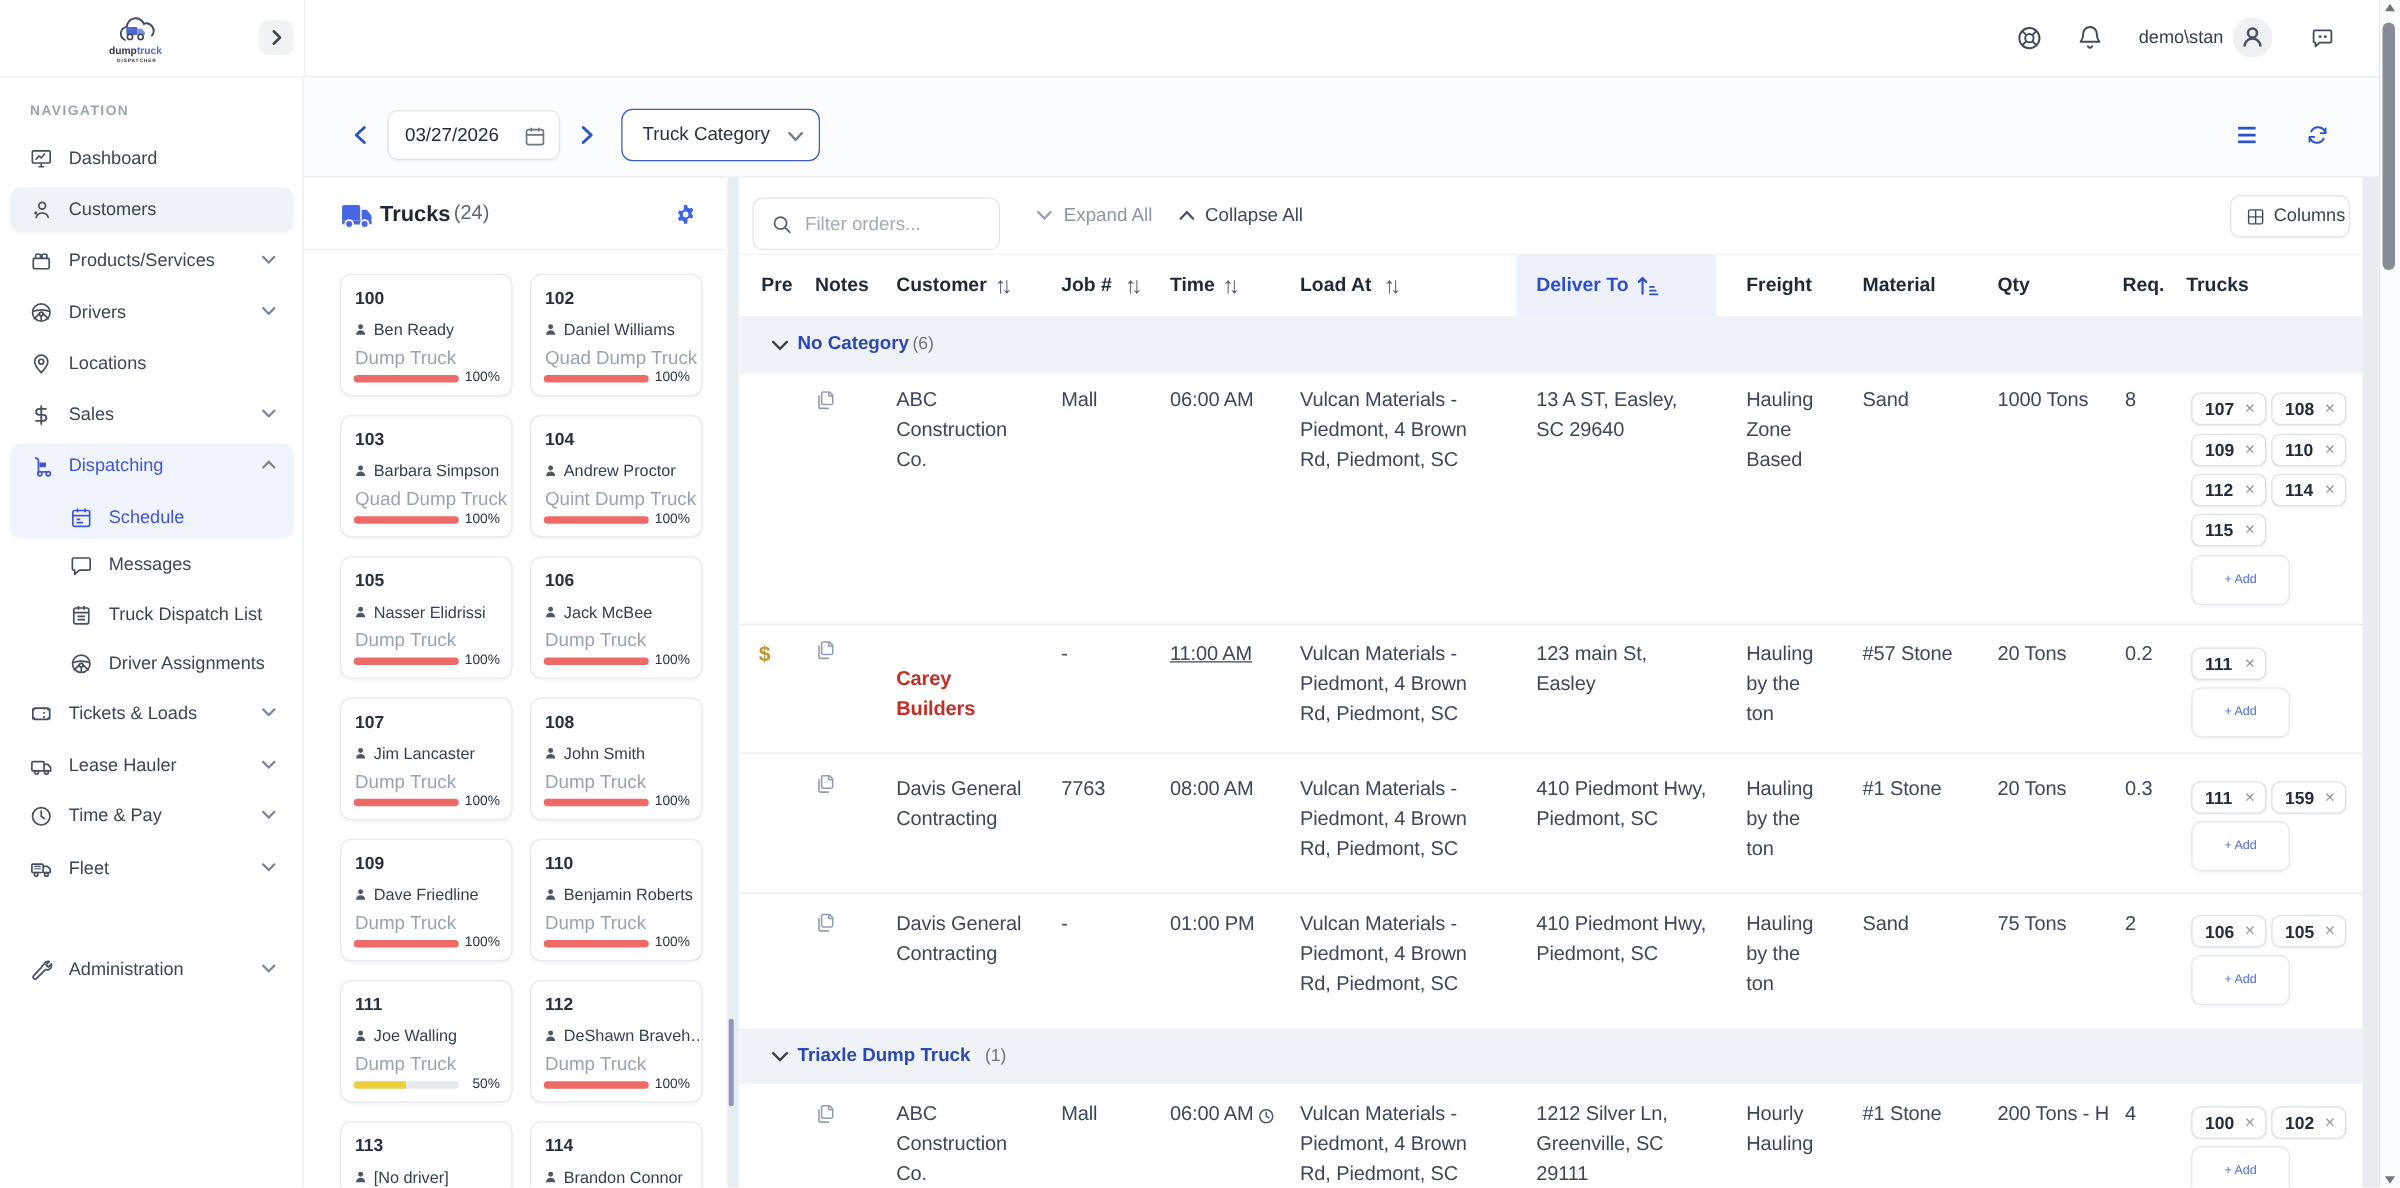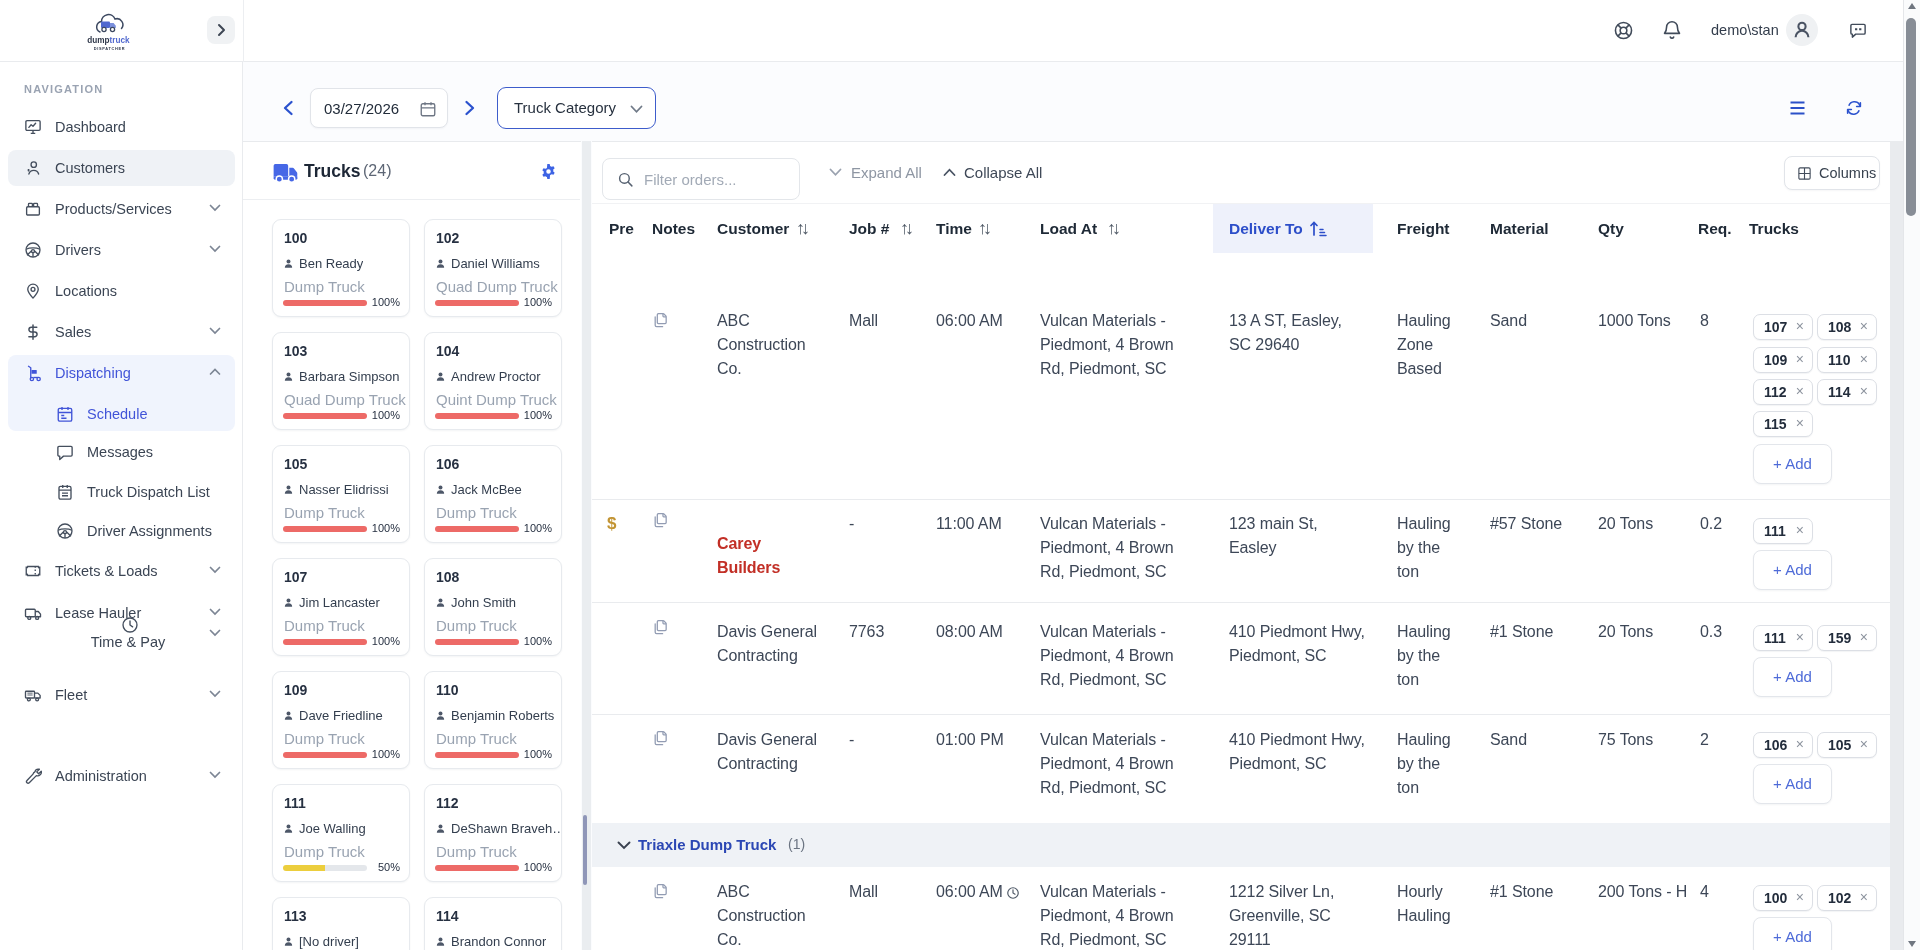--- a/index.html
+++ b/index.html
@@ -34,21 +34,21 @@
 
 #table { position:absolute; left:592px; top:141px; width:1298px; height:809px; background:#fff; border-top:1px solid #e8eaed; }
 .hcell { position:absolute; top:62px; height:49px; line-height:49px; font-size:15.5px; font-weight:bold; color:#1e2936; white-space:nowrap; }
 .grp { position:absolute; left:0; width:1298px; height:46px; background:#eff2f6; }
 .grp .gt { position:absolute; left:46px; top:13px; font-size:15px; font-weight:bold; color:#2b47b4; }
 .grp .gc { position:absolute; top:13px; font-size:14px; color:#6b7482; }
 .cell { position:absolute; font-size:16px; color:#3d4757; line-height:24px; white-space:nowrap; letter-spacing:-0.1px; }
 .chip { position:absolute; width:60px; height:26px; background:#fff; border:1px solid #dcdfe5; border-radius:7px; box-shadow:0 1px 1px rgba(20,30,55,0.05); }
 .chip b { position:absolute; left:10px; top:4px; font-size:14px; color:#232d3c; }
 .chip i { position:absolute; right:8px; top:3px; font-style:normal; font-size:14px; color:#8c939e; }
-.addbtn { position:absolute; width:79px; height:40px; background:#fff; border:1px solid #e3e6eb; border-radius:8px; box-shadow:0 1px 2px rgba(20,30,55,0.05); color:#4e6bd8; font-size:15px; line-height:38px; text-align:center; }
+.addbtn { position:absolute; width:79px; height:40px; background:#fff; border:1px solid #e3e6eb; border-radius:8px; box-shadow:0 1px 2px rgba(20,30,55,0.05); color:#4e6bd8; font-size:10px; line-height:38px; text-align:center; }
 .rline { position:absolute; left:0; width:1298px; height:1px; background:#e9ebee; }
 </style>
 </head>
 <body>
 
 <div id="hdr">
   <div class="abs" style="left:243px;top:0;width:1px;height:62px;background:#eceef1;"></div>
 
   <div class="abs" style="left:86px;top:12px;width:48px;height:40px;">
     <svg width="48" height="40" viewBox="0 0 48 40">
@@ -215,21 +215,21 @@
         <rect x="2" y="7" width="13" height="10" rx="1.2"></rect>
         <path d="M15 10 h4 l3 3.5 v3.5 h-7" stroke-linejoin="round"></path>
         <circle cx="7" cy="18.5" r="2"></circle>
         <circle cx="17.5" cy="18.5" r="2"></circle>
       </svg>
     <div class="t">Lease Hauler</div>
     <svg class="chev" width="12" height="8" viewBox="0 0 12 8">
         <path d="M1.5 1.5 L6 6 L10.5 1.5" fill="none" stroke="#7c8594" stroke-width="1.7" stroke-linecap="round"></path>
       </svg>
   </div>
-  <div class="nav" style="top:554px;flex-direction:column;">
+  <div class="nav" style="top:573px;">
     <svg class="ic" viewBox="0 0 24 24" fill="none" stroke="#454f5e" stroke-width="1.8">
         <circle cx="12" cy="12" r="9.3"></circle>
         <path d="M12 6.5 V12 l3.5 2.5" stroke-linecap="round"></path>
       </svg>
     <div class="t">Time &amp; Pay</div>
     <svg class="chev" width="12" height="8" viewBox="0 0 12 8">
         <path d="M1.5 1.5 L6 6 L10.5 1.5" fill="none" stroke="#7c8594" stroke-width="1.7" stroke-linecap="round"></path>
       </svg>
   </div>
   <div class="nav" style="top:615px;">
@@ -475,20 +475,27 @@
   <div class="hcell" style="left:1157px;">Trucks</div>
   <div class="hcell" style="left:637px;color:#2c4ec9;">Deliver To</div>
   <div class="abs" style="left:204px;top:62px;height:49px;line-height:49px;font-size:18px;color:#4e5865;letter-spacing:-4px;">↑↓</div>
   <div class="abs" style="left:308px;top:62px;height:49px;line-height:49px;font-size:18px;color:#4e5865;letter-spacing:-4px;">↑↓</div>
   <div class="abs" style="left:386px;top:62px;height:49px;line-height:49px;font-size:18px;color:#4e5865;letter-spacing:-4px;">↑↓</div>
   <div class="abs" style="left:515px;top:62px;height:49px;line-height:49px;font-size:18px;color:#4e5865;letter-spacing:-4px;">↑↓</div>
   <svg class="abs" style="left:717px;top:78px;" width="18" height="17" viewBox="0 0 18 17" fill="none" stroke="#2c4ec9" stroke-width="1.7" stroke-linecap="round">
       <path d="M5 15 V2.5 M2 5.5 l3-3 3 3"></path>
       <path d="M11 9.5 h3 M11 12.5 h4.5 M11 15.5 h6" stroke-width="1.5"></path>
     </svg>
+  <div class="grp" style="top:111px;">
+    <svg class="abs" style="left:25px;top:19px;" width="14" height="9" viewBox="0 0 14 9">
+        <path d="M1.5 1.5 L7 7 L12.5 1.5" fill="none" stroke="#39414f" stroke-width="1.9" stroke-linecap="round"></path>
+      </svg>
+    <div class="gt">No Category</div>
+      <div class="gc" style="left:138px;">(6)</div>
+  </div>
 <svg class="abs" style="left:60px;top:169px;" width="17" height="18" viewBox="0 0 24 25" fill="none" stroke="#929cb3" stroke-width="1.8">
       <path d="M9 3.5 h6.8 a1.5 1.5 0 0 1 1.06 0.44 l2.7 2.7 a1.5 1.5 0 0 1 0.44 1.06 V16 a1.5 1.5 0 0 1 -1.5 1.5 H9 A1.5 1.5 0 0 1 7.5 16 V5 A1.5 1.5 0 0 1 9 3.5z" stroke-linejoin="round"></path>
       <path d="M15.5 3.7 v3.3 a1 1 0 0 0 1 1 h3.3"></path>
       <path d="M4.5 8 v12 a2 2 0 0 0 2 2 h8.5" stroke-linecap="round"></path>
     </svg>    
     <div class="cell " style="left:125px;top:167px;">ABC<br>Construction<br>Co.</div>
     <div class="cell " style="left:257px;top:167px;">Mall</div>
     <div class="cell " style="left:344px;top:167px;">06:00 AM</div>
     <div class="cell " style="left:448px;top:167px;">Vulcan Materials -<br>Piedmont, 4 Brown<br>Rd, Piedmont, SC</div>
     <div class="cell " style="left:637px;top:167px;">13 A ST, Easley,<br>SC 29640</div>
@@ -527,21 +534,21 @@
     <div class="addbtn" style="left:1161px;top:302px;">+ Add</div>
   <div class="rline" style="top:357px;"></div>
   <div class="cell" style="left:15px;top:370px;font-weight:bold;color:#c29433;font-size:17px;">$</div>
 <svg class="abs" style="left:60px;top:369px;" width="17" height="18" viewBox="0 0 24 25" fill="none" stroke="#929cb3" stroke-width="1.8">
       <path d="M9 3.5 h6.8 a1.5 1.5 0 0 1 1.06 0.44 l2.7 2.7 a1.5 1.5 0 0 1 0.44 1.06 V16 a1.5 1.5 0 0 1 -1.5 1.5 H9 A1.5 1.5 0 0 1 7.5 16 V5 A1.5 1.5 0 0 1 9 3.5z" stroke-linejoin="round"></path>
       <path d="M15.5 3.7 v3.3 a1 1 0 0 0 1 1 h3.3"></path>
       <path d="M4.5 8 v12 a2 2 0 0 0 2 2 h8.5" stroke-linecap="round"></path>
     </svg>    
     <div class="cell " style="left:125px;top:390px;font-weight:bold;color:#c22f26;">Carey<br>Builders</div>
     <div class="cell " style="left:257px;top:370px;">-</div>
-    <div class="cell " style="left:344px;top:370px;">11:00 AM</div>
+    <div class="cell " style="left:344px;top:370px;text-decoration:underline;">11:00 AM</div>
     <div class="cell " style="left:448px;top:370px;">Vulcan Materials -<br>Piedmont, 4 Brown<br>Rd, Piedmont, SC</div>
     <div class="cell " style="left:637px;top:370px;">123 main St,<br>Easley</div>
     <div class="cell " style="left:805px;top:370px;">Hauling<br>by the<br>ton</div>
     <div class="cell " style="left:898px;top:370px;">#57 Stone</div>
     <div class="cell " style="left:1006px;top:370px;">20 Tons</div>
     <div class="cell " style="left:1108px;top:370px;">0.2</div>
     <div class="chip" style="left:1161px;top:376px;">
       <b>111</b>
       <i>×</i>
     </div>

